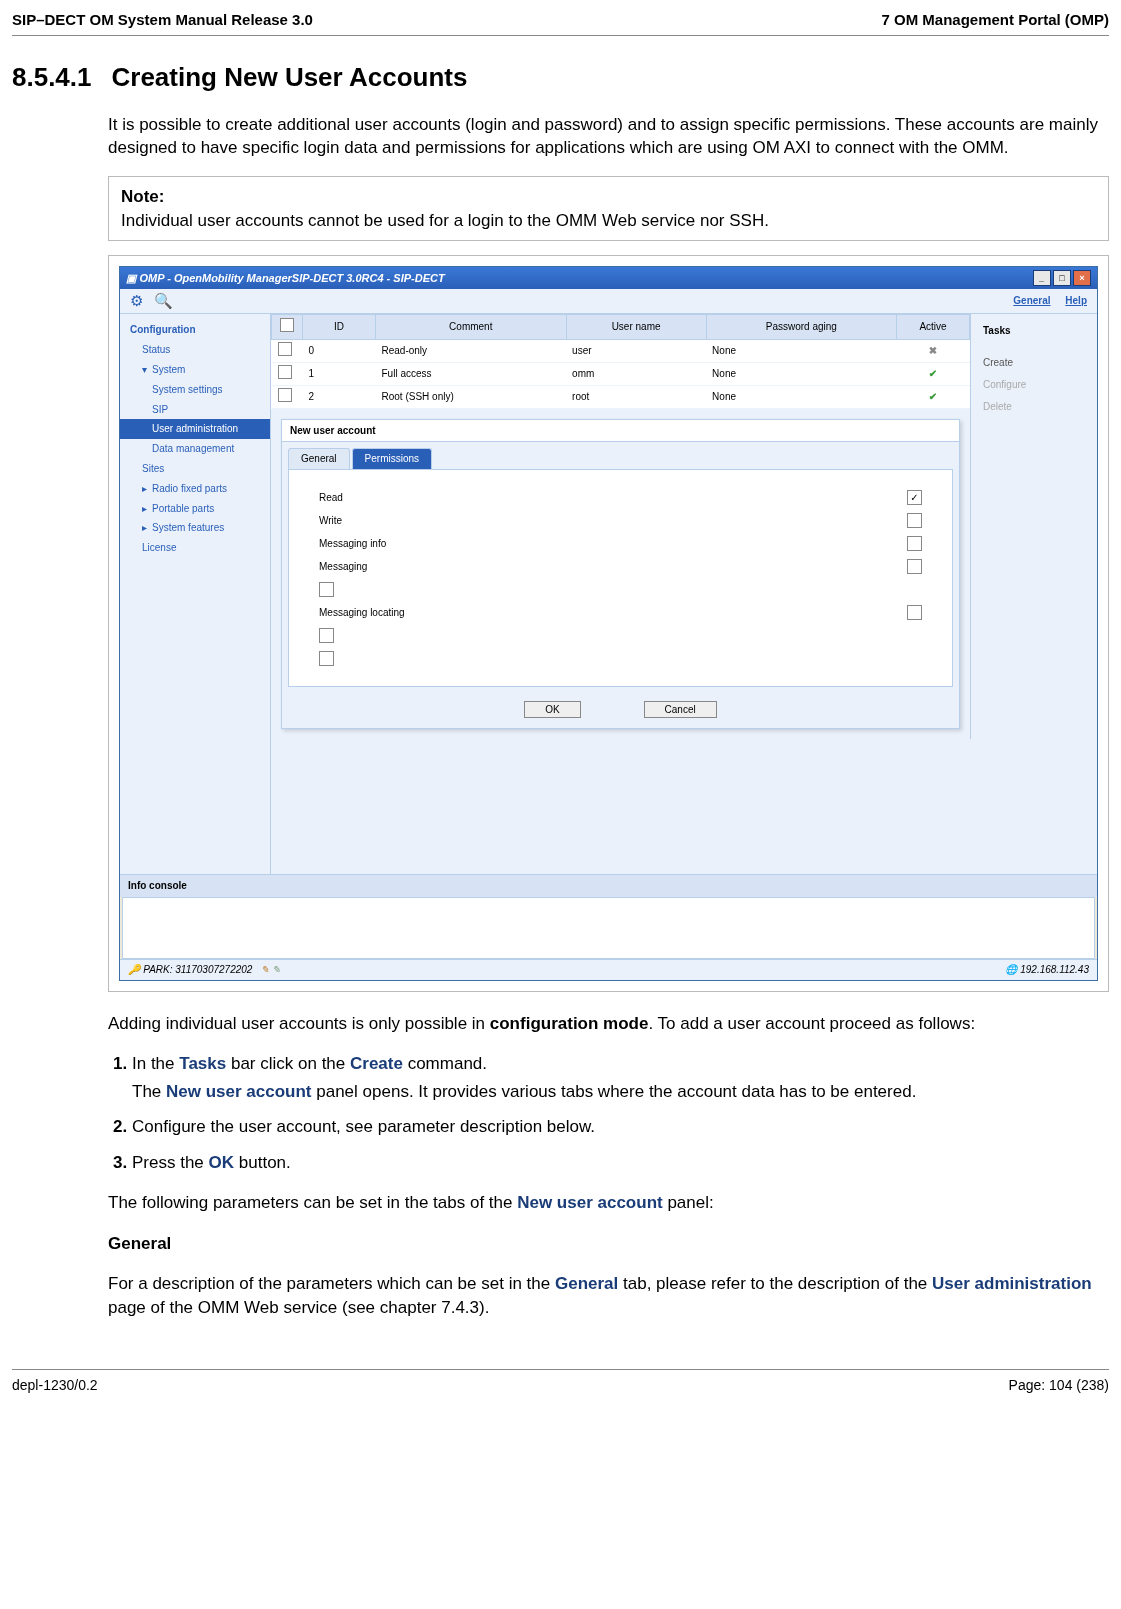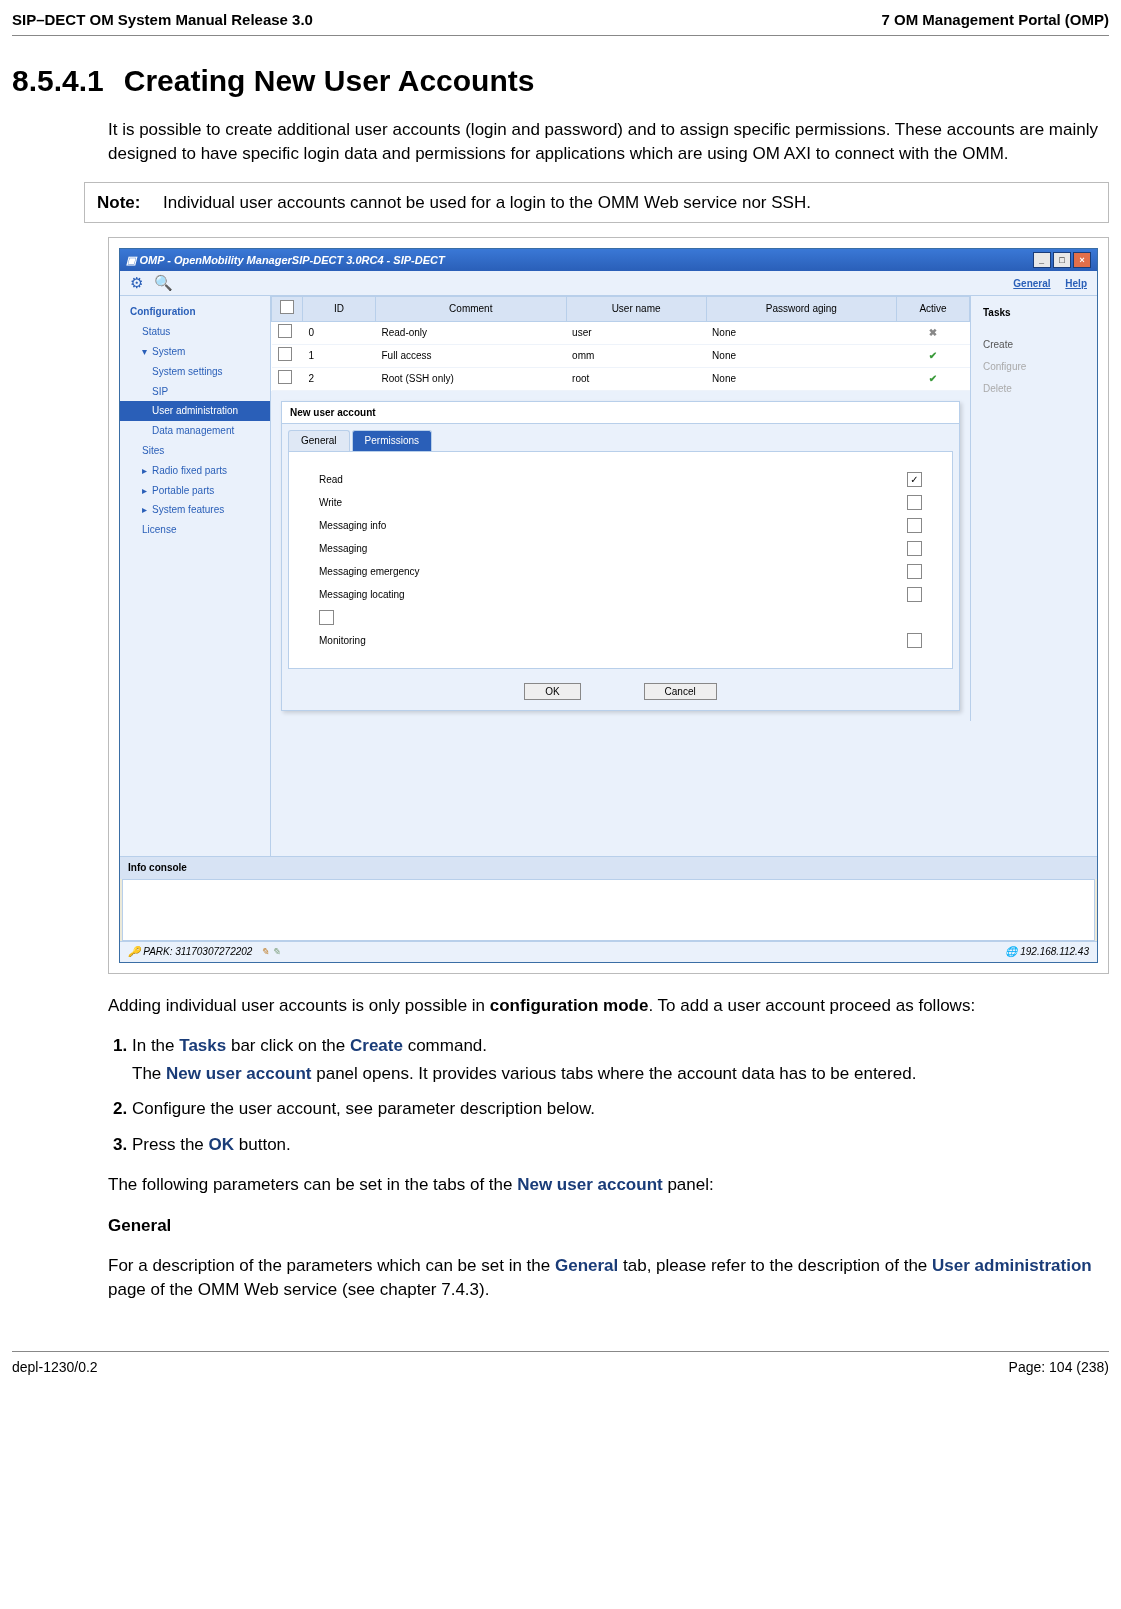--- a/index.html
+++ b/index.html
@@ -18,31 +18,32 @@
     font-weight: bold;
     font-size: 15px;
     padding-bottom: 4px;
   }
   hr.top-rule {
     border: none;
     border-top: 1px solid #888;
     margin: 0 0 24px 0;
   }
   h2.section-head {
-    font-size: 30px;
+    font-size: 26px;
     font-weight: bold;
     margin: 0 0 10px 0;
   }
   .sec-num { display: inline-block; margin-right: 20px; }
   .body-block { margin-left: 96px; }
   .note-box {
     border: 1px solid #bbb;
     padding: 8px 12px;
-    margin: 14px 0 14px 72px;
-    display: flex;
+    margin: 14px 0 14px 96px;
+    display: flex;
+    flex-direction: column;
   }
   .note-box .note-label { font-weight: bold; width: 66px; flex-shrink: 0; }
   .note-box .note-text { flex: 1; }
   .screenshot-frame {
     border: 1px solid #bbb;
     margin: 0 0 20px 96px;
     padding: 10px;
     background: #fff;
   }
   .omp-window {
@@ -309,32 +310,30 @@
                   </div>
                 <div class="frow">
                     <label>Messaging info</label>
                     <span class="cb"></span>
                   </div>
                 <div class="frow">
                     <label>Messaging</label>
                     <span class="cb"></span>
                   </div>
                 <div class="frow">
-                    <label>Messaging emergency</label>
                     <span class="cb"></span>
                   </div>
                 <div class="frow">
                     <label>Messaging locating</label>
                     <span class="cb"></span>
                   </div>
                 <div class="frow">
                     <span class="cb"></span>
                   </div>
                 <div class="frow">
-                    <label>Monitoring</label>
                     <span class="cb"></span>
                   </div>
               </div>
               <div class="omp-buttons">
                 <button>OK</button>
                 <button>Cancel</button>
               </div>
             </div>
           </div>
           <div class="omp-tasks">

